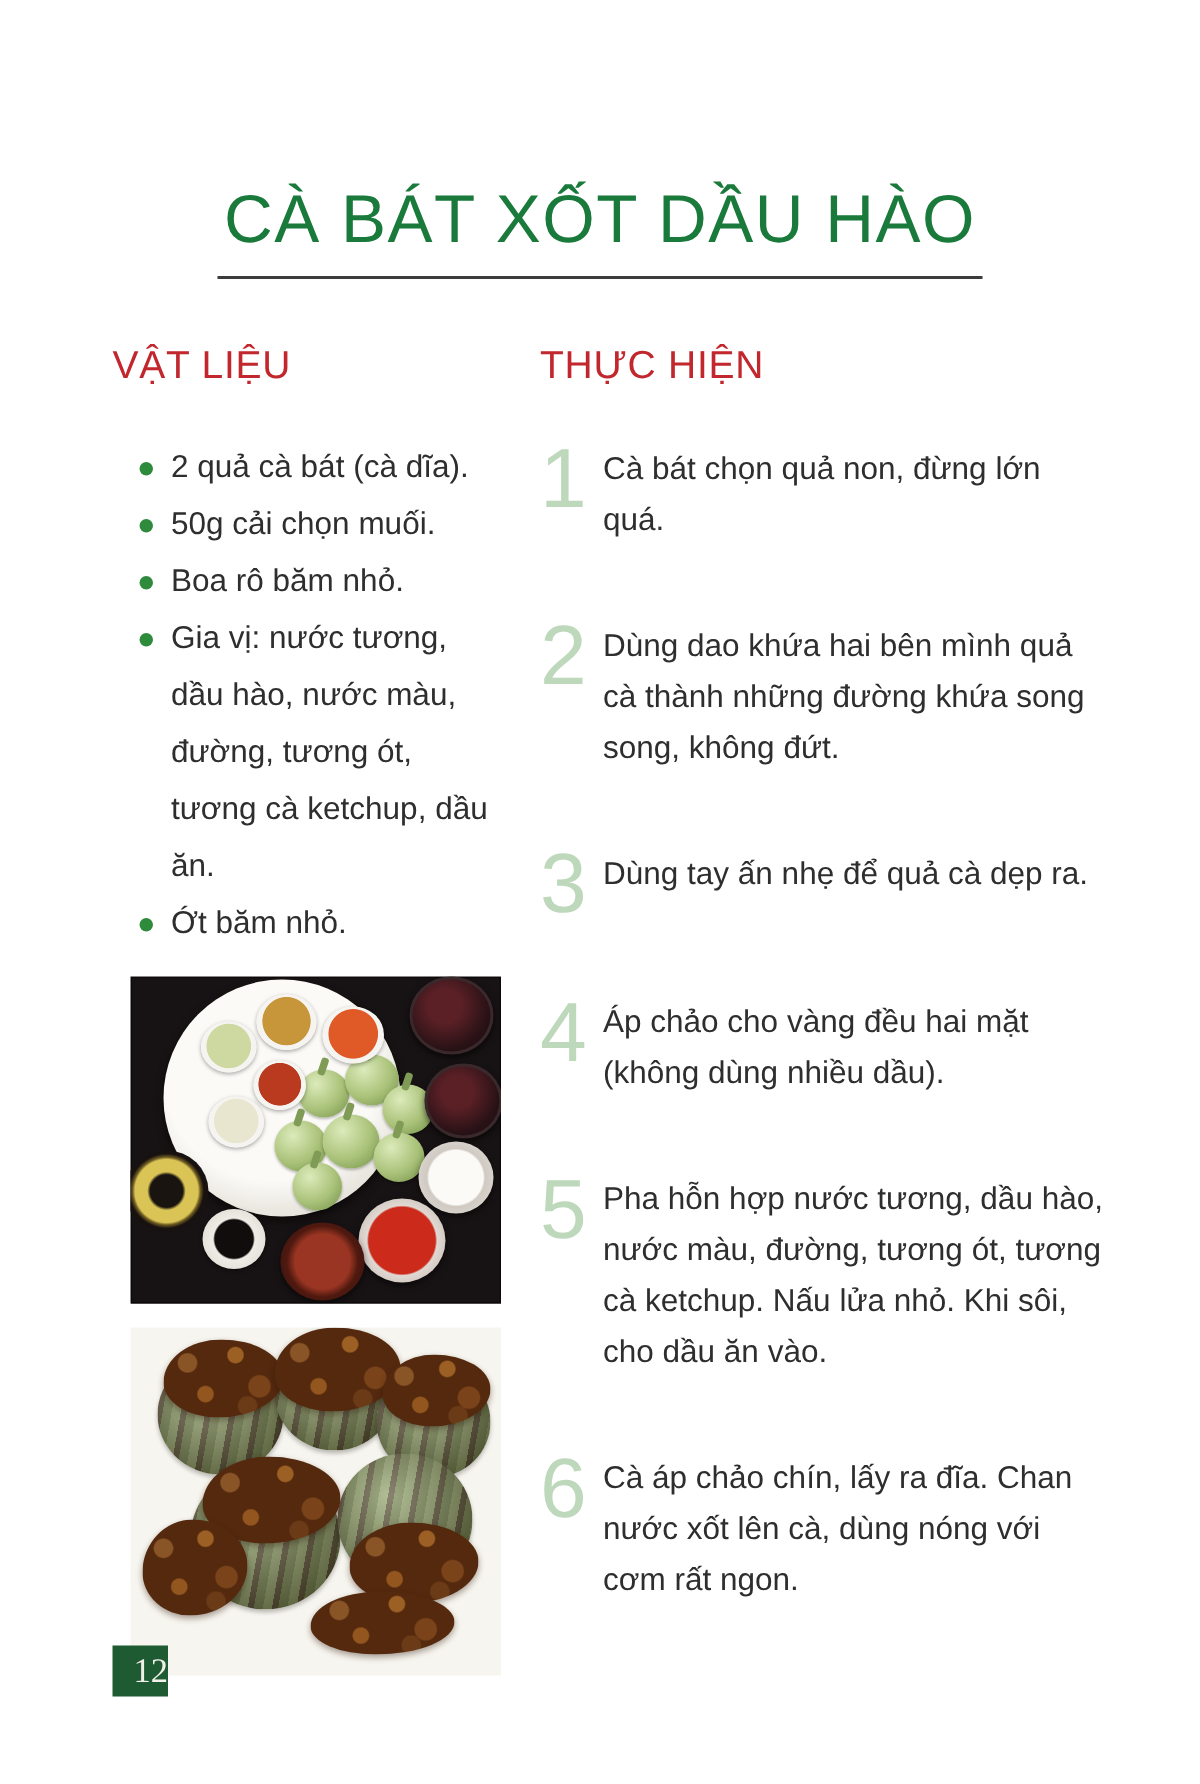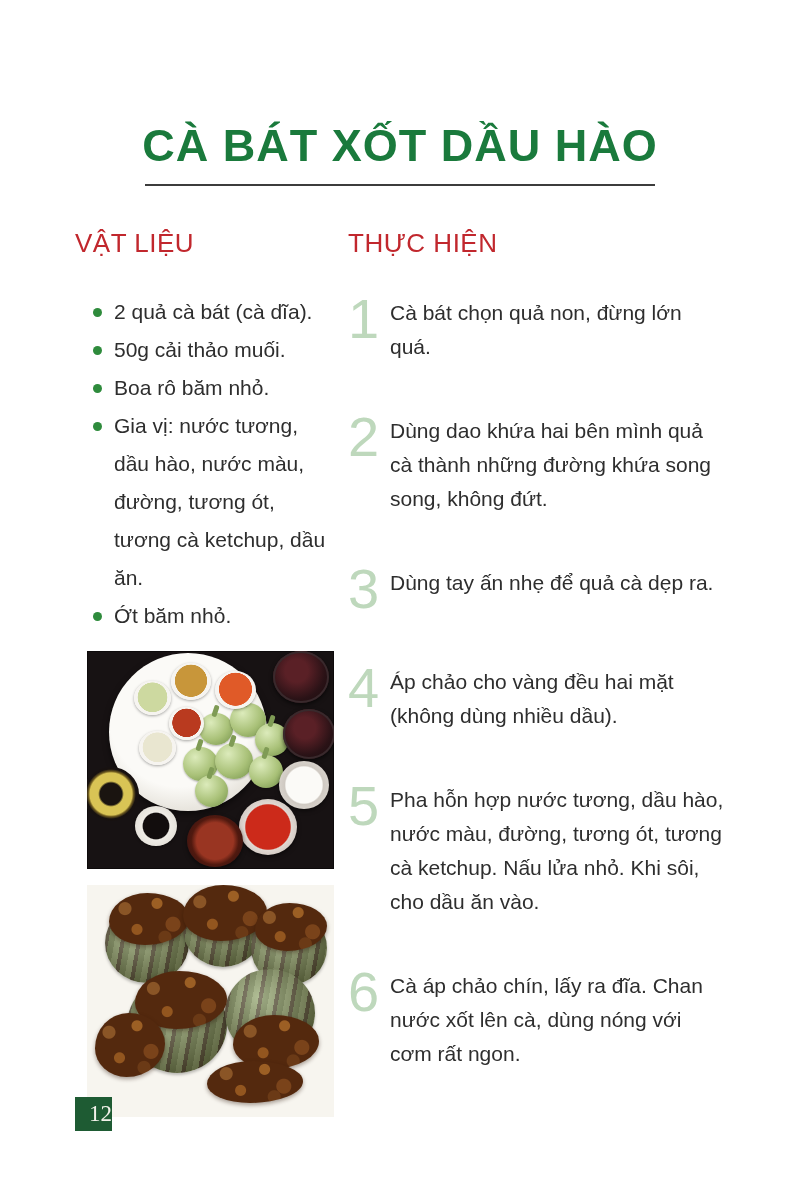--- a/index.html
+++ b/index.html
@@ -3,28 +3,28 @@
 <meta charset="utf-8">
 <style>
   html,body{margin:0;padding:0;}
   body{
     width:800px;height:1189px;background:#ffffff;position:relative;
     font-family:"Liberation Sans", sans-serif;color:#2e2e2e;overflow:hidden;
   }
   
   .title{
     position:absolute;left:0;top:120px;width:800px;text-align:center;
-    font-size:45px;font-weight:bold;color:#1a7a3c;letter-spacing:1px;
+    font-size:45px;font-weight:normal;color:#1a7a3c;letter-spacing:1px;
   }
   .title-underline{
     position:absolute;left:145px;top:184px;width:510px;height:2px;background:#3c3c3c;
   }
   
   .col-left{position:absolute;left:75px;top:228px;width:268px;}
-  .col-right{position:absolute;left:348px;top:228px;width:402px;}
+  .col-right{position:absolute;left:360px;top:228px;width:402px;}
   .sec-header{
     font-size:26px;color:#c1272d;letter-spacing:0.5px;margin:0 0 34px 0;font-weight:400;
   }
   
   .ing-list{list-style:none;margin:16px;padding:0;}
   .ing{display:flex;align-items:flex-start;font-size:21px;line-height:38px;}
   .dot{
     flex:0 0 auto;width:9px;height:9px;border-radius:50%;background:#2e8b3c;
     margin:15px 12px 0 2px;
   }
@@ -130,21 +130,21 @@
 <div class="col-left">
   <h2 class="sec-header">VẬT LIỆU</h2>
 
   <ul class="ing-list">
     <li class="ing">
       <span class="dot"></span>
       <span class="ing-text">2 quả cà bát (cà dĩa).</span>
     </li>
     <li class="ing">
       <span class="dot"></span>
-      <span class="ing-text">50g cải thảo muối.</span>
+      <span class="ing-text">50g cải chọn muối.</span>
     </li>
     <li class="ing">
       <span class="dot"></span>
       <span class="ing-text">Boa rô băm nhỏ.</span>
     </li>
     <li class="ing">
       <span class="dot"></span>
       <span class="ing-text">Gia vị: nước tương, dầu hào, nước màu, đường, tương ót, tương cà ketchup, dầu ăn.</span>
     </li>
     <li class="ing">

